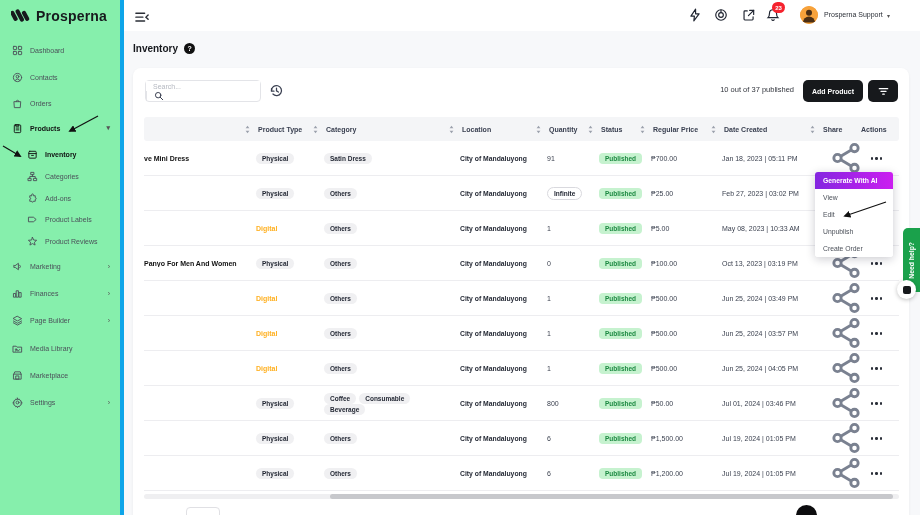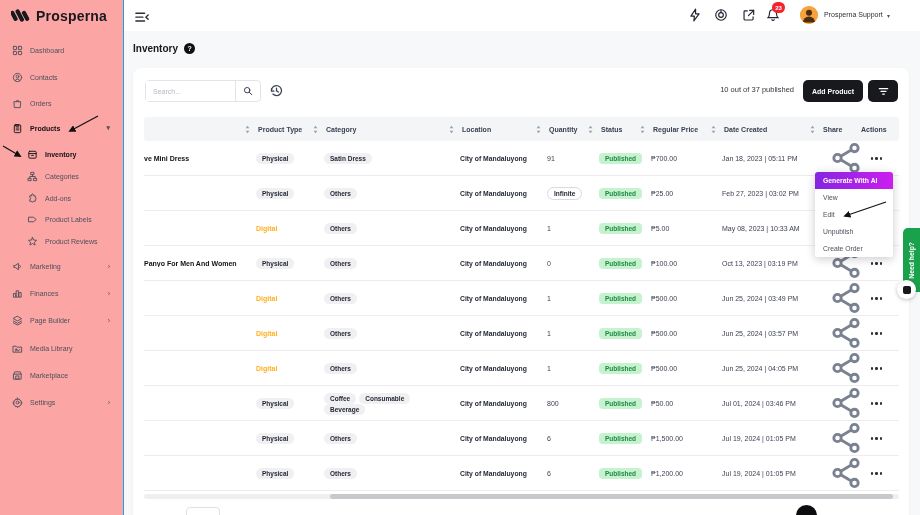--- a/index.html
+++ b/index.html
@@ -1,21 +1,21 @@
 <!DOCTYPE html>
 <html><head>
 <meta charset="utf-8">
 <style>
   * { margin:0; padding:0; box-sizing:border-box; }
   html,body { width:920px; height:515px; overflow:hidden; background:#f7f8fa;
     font-family:"Liberation Sans", sans-serif; color:#1f2430; position:relative; }
 
   
-  .sidebar { position:absolute; left:0; top:0; width:124px; height:515px; background:#fca5a5;
-    border-right:1px solid #0ea5e9; z-index:3; }
+  .sidebar { position:absolute; left:0; top:0; width:124px; height:515px; background:#86efac;
+    border-right:4px solid #0ea5e9; z-index:3; }
   .logo { position:absolute; left:11px; top:7px; display:flex; align-items:center; gap:5px; }
   .logo .mark { width:20px; height:17px; }
   .logo .word { font-size:14px; font-weight:bold; letter-spacing:.2px; color:#17191d; }
   .side-item { position:absolute; left:0; width:124px; height:20px; display:flex; align-items:center;
     gap:7px; padding-left:12px; font-size:7px; color:#4b5059; cursor:pointer; }
   .side-item.sub { padding-left:27px; }
   .side-item.active { color:#111; font-weight:bold; }
   .side-item .ic { width:11px; height:11px; flex:0 0 11px; display:flex; align-items:center; }
   .side-item .ic svg { width:11px; height:11px; stroke:#4b5059; }
   .side-item.active .ic svg { stroke:#111; }
@@ -39,21 +39,21 @@
   .page-title { position:absolute; left:133px; top:43px; font-size:10px; font-weight:bold; color:#16181d;
     display:flex; align-items:center; gap:6px; }
   .help-dot { width:11px; height:11px; background:#111; color:#fff; border-radius:50%; font-size:7px;
     font-weight:bold; display:flex; align-items:center; justify-content:center; cursor:pointer; }
 
   .card { position:absolute; left:133px; top:68px; width:776px; height:460px; background:#fff;
     border-radius:8px; box-shadow:0 1px 3px rgba(20,20,40,.06); }
 
   
   .searchwrap { position:absolute; left:12px; top:12px; width:116px; height:22px; border:1px solid #e3e4e8;
-    border-radius:4px; background:#fff; display:flex; }
+    border-radius:4px; background:#fff; display:flex;flex-direction:column; }
   .searchwrap input { flex:1; border:0; outline:none; font-size:7px; padding:0 7px; color:#333;
     font-family:"Liberation Sans",sans-serif; min-width:0; }
   .searchwrap input::placeholder { color:#b4b8c0; }
   .search-btn { width:25px; border-left:1px solid #e3e4e8; display:flex; align-items:center;
     justify-content:center; cursor:pointer; }
   .hist-btn { position:absolute; left:136px; top:15px; width:15px; height:15px; cursor:pointer; }
   .pub-count { position:absolute; right:115px; top:17px; font-size:7.5px; color:#33363e; }
   .add-btn { position:absolute; right:46px; top:12px; width:60px; height:22px; background:#17191c;
     color:#fff; border:0; border-radius:5px; font-size:7px; font-weight:bold; cursor:pointer;
     font-family:"Liberation Sans",sans-serif; }

